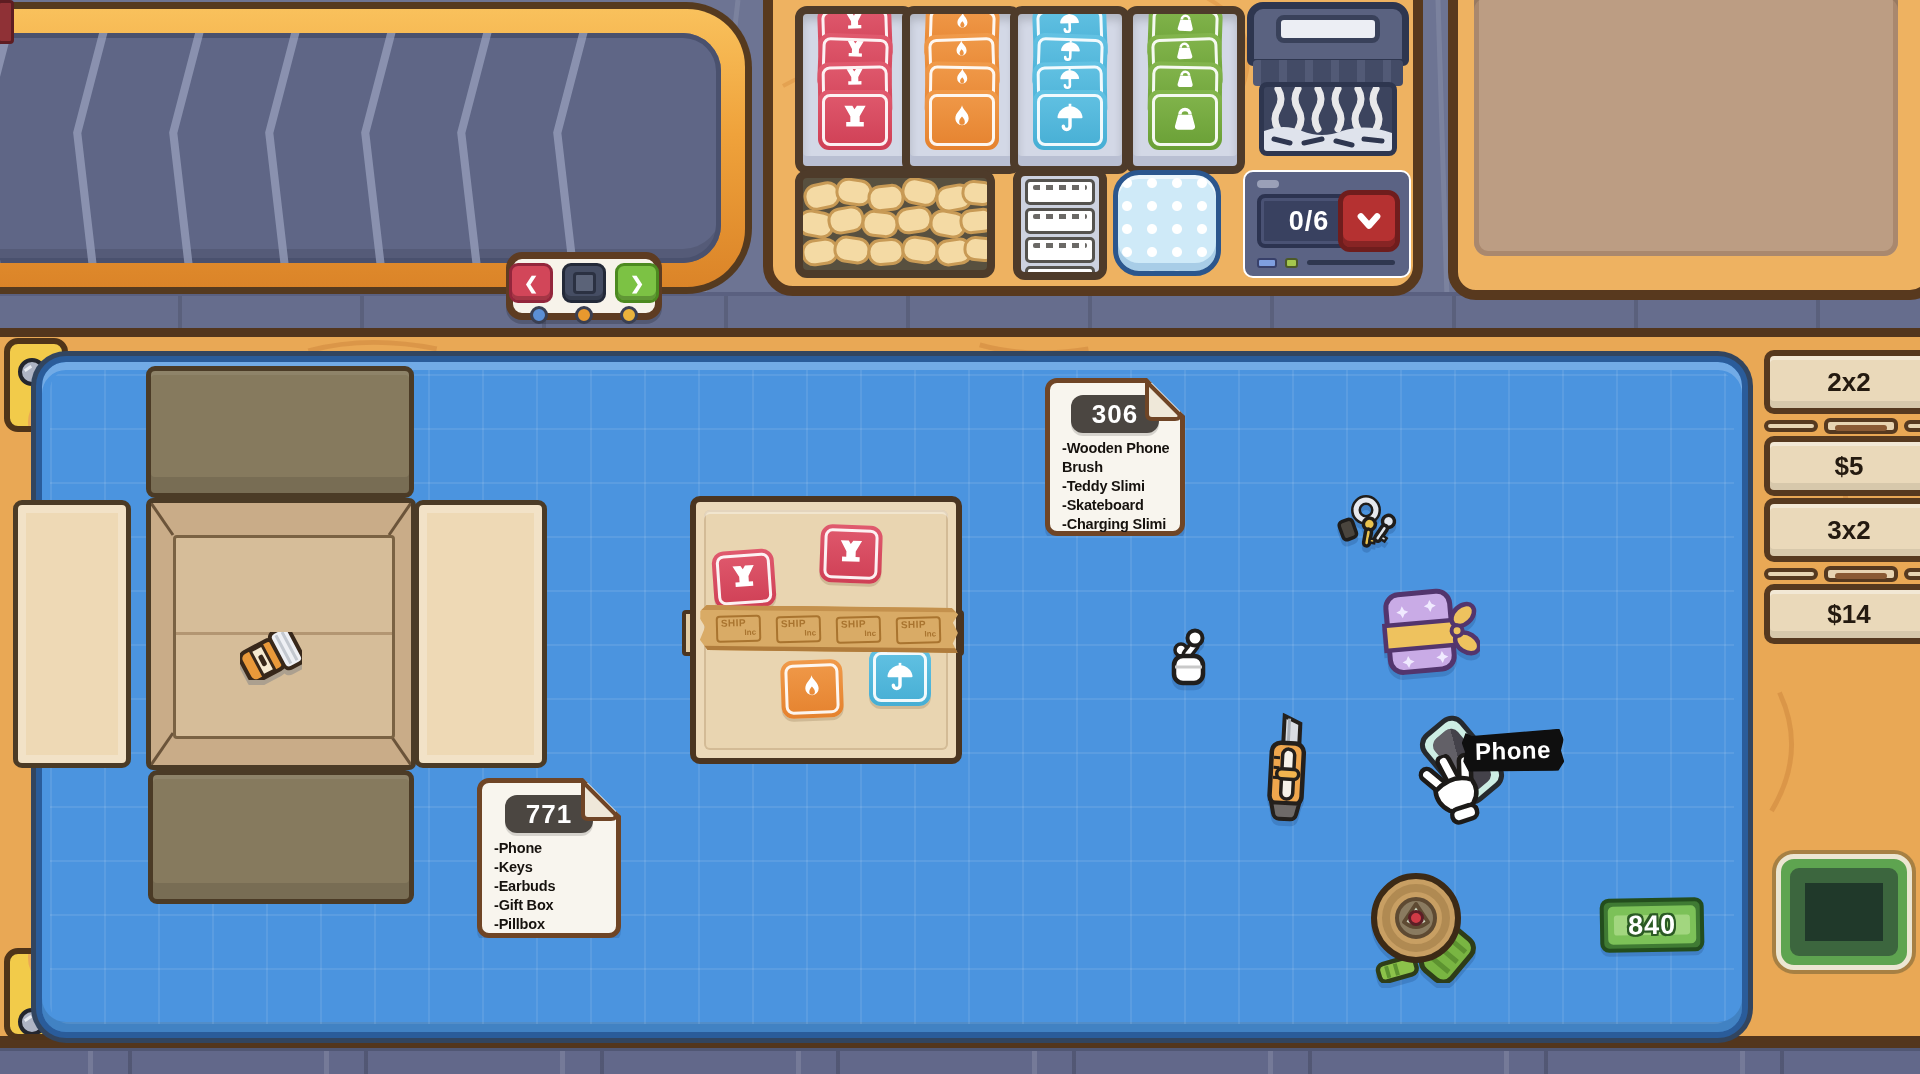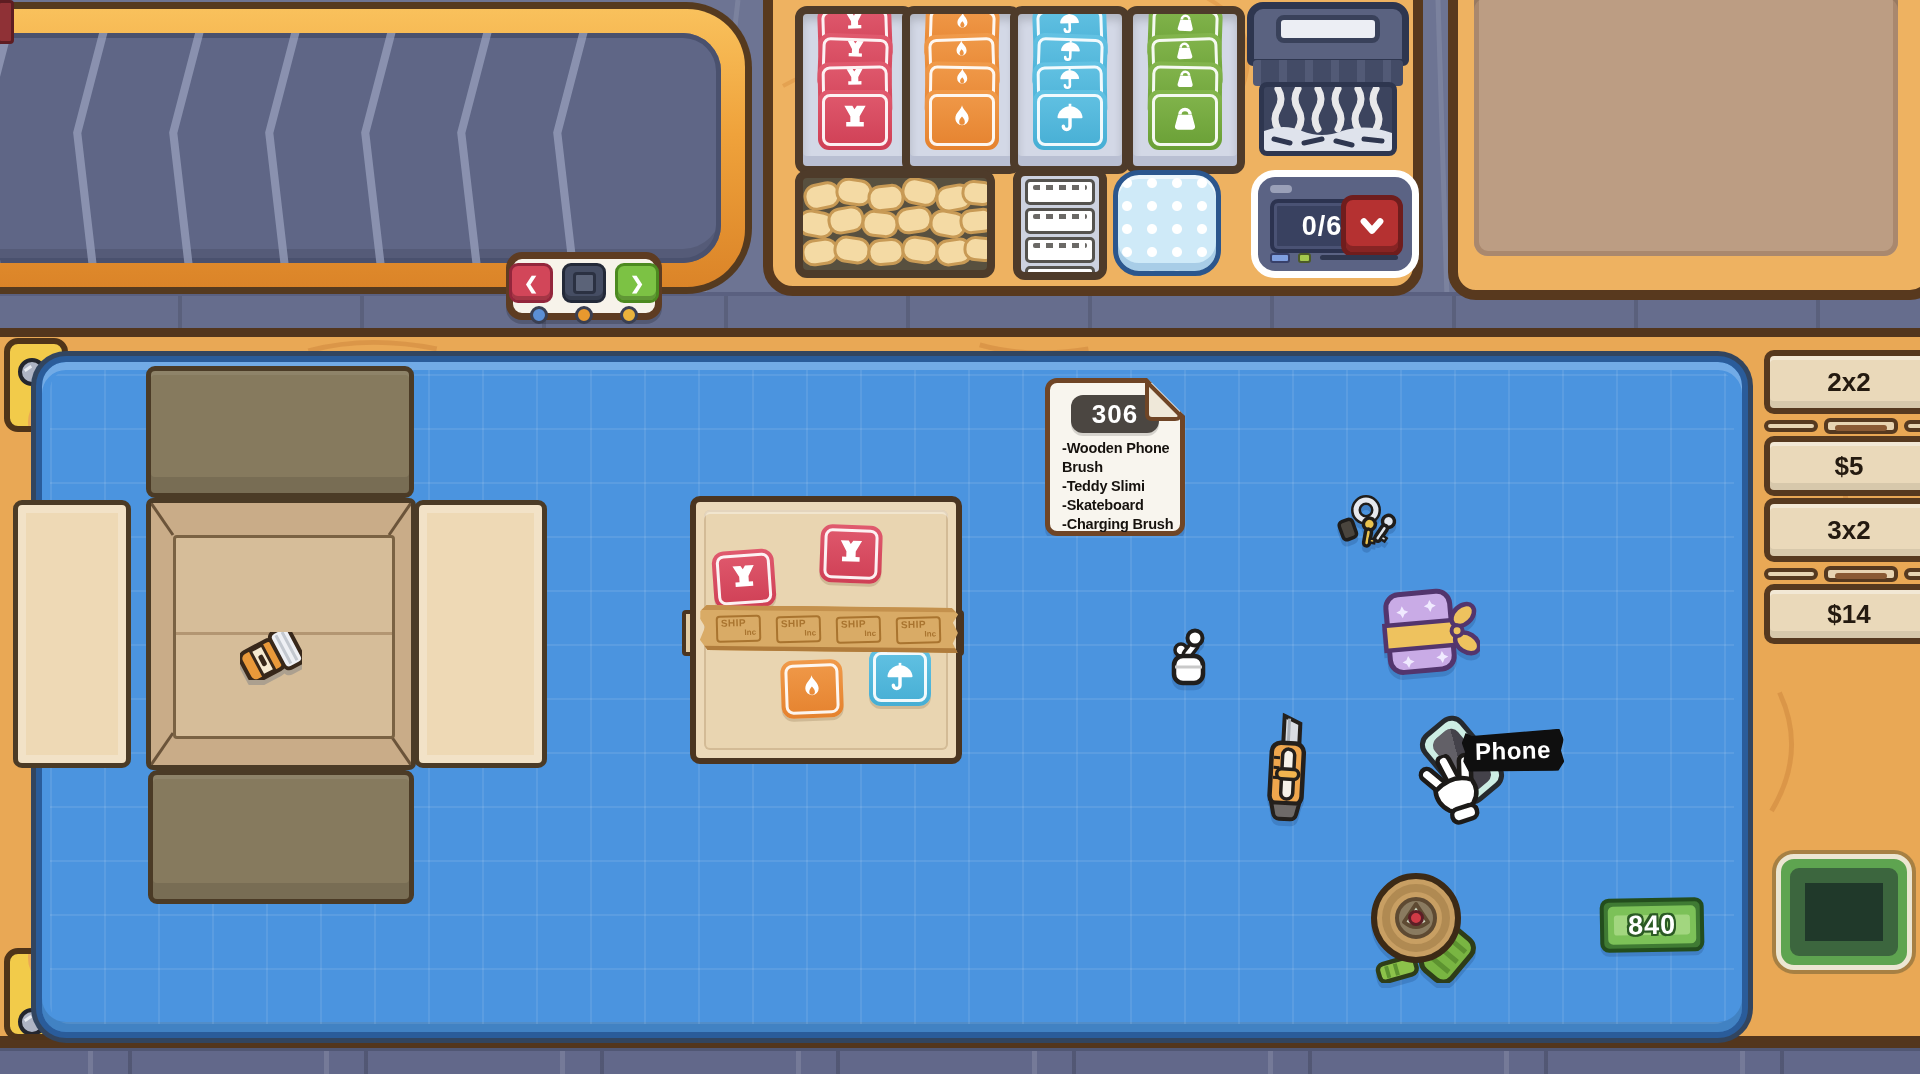--- a/index.html
+++ b/index.html
@@ -38,21 +38,21 @@
   .tray{position:absolute;background:#d3d8e6;border:8px solid #4e3b2a;border-radius:12px;overflow:hidden;
         box-shadow:inset 0 -10px 0 #b9bfd2,inset 0 6px 8px rgba(0,0,0,.16);}
   .stk{position:absolute;left:50%;width:74px;border-radius:11px;}
   .sfr{position:absolute;inset:4px;border:3px solid rgba(255,255,255,.92);border-radius:8px;}
   .stk svg{position:absolute;left:50%;transform:translateX(-50%);}
   .c-red{background:linear-gradient(#e05a6e,#cf3f55);}
   .c-org{background:linear-gradient(#f09a4a,#e5822e);}
   .c-blu{background:linear-gradient(#63c2e3,#46aed4);}
   .c-grn{background:linear-gradient(#83b54d,#699f35);}
 
-  .machine{background:#5b6384;border:7px solid #ffffff;border-radius:24px;margin-left:8px;}
+  .machine{background:#5b6384;border:2px solid #ffffff;border-radius:10px;}
   .c-screen{position:absolute;top:22px;left:12px;width:96px;height:46px;background:#394160;border:4px solid #2c3350;
         border-radius:8px;display:flex;align-items:center;justify-content:center;color:#fff;font-size:27px;
         font-weight:bold;letter-spacing:1px;box-shadow:inset 0 0 0 3px #4a5274;}
   .c-btn{position:absolute;top:18px;right:9px;width:52px;height:52px;background:#b53131;border:5px solid #6f1d1d;
         border-radius:12px;display:flex;align-items:center;justify-content:center;
         box-shadow:inset 0 -6px 0 rgba(0,0,0,.25);cursor:pointer;}
 
   .bubble{background:radial-gradient(circle at 9px 8px,#fff 4.5px,rgba(255,255,255,0) 5.5px),#cfeaf8;
         background-size:25px 23px;border:5px solid #2b568d;border-radius:26px;
         box-shadow:inset 0 -8px 0 rgba(120,170,210,.45),inset 0 4px 0 rgba(255,255,255,.6);}
@@ -627,25 +627,40 @@
     <svg class="fold" width="46" height="46" viewBox="0 0 46 46">
       <path d="M8 4 L40 36 Q42 41 36 41 L13 41 Q8 41 8 36 Z" fill="#efe8d9" stroke="#6f4526" stroke-width="4" stroke-linejoin="round"></path>
     </svg>
     <div class="badge">
         <span>306</span>
       </div>
     <div class="note-items">
       <div>-Wooden Phone Brush</div>
       <div>-Teddy Slimi</div>
       <div>-Skateboard</div>
-      <div>-Charging Brush</div>
+      <div>-Charging Slimi</div>
       <div>-Powerbank</div>
     </div>
   </div>
 
+  <div class="abs note" style="left:477px;top:778px;width:144px;height:160px">
+    <svg class="fold" width="46" height="46" viewBox="0 0 46 46">
+      <path d="M8 4 L40 36 Q42 41 36 41 L13 41 Q8 41 8 36 Z" fill="#efe8d9" stroke="#6f4526" stroke-width="4" stroke-linejoin="round"></path>
+    </svg>
+    <div class="badge">
+        <span>771</span>
+      </div>
+    <div class="note-items">
+      <div>-Phone</div>
+      <div>-Keys</div>
+      <div>-Earbuds</div>
+      <div>-Gift Box</div>
+      <div>-Pillbox</div>
+    </div>
+  </div>
 
   <svg class="abs itemshadow" style="left:1332px;top:494px;z-index:10" width="74" height="60">
       <use href="#ic-keys"></use>
     </svg>
   <svg class="abs itemshadow" style="left:1164px;top:626px;z-index:10" width="50" height="64">
       <use href="#ic-earbuds"></use>
     </svg>
   <svg class="abs itemshadow" style="left:1380px;top:582px;z-index:10" width="100" height="98">
       <use href="#ic-gift"></use>
     </svg>

